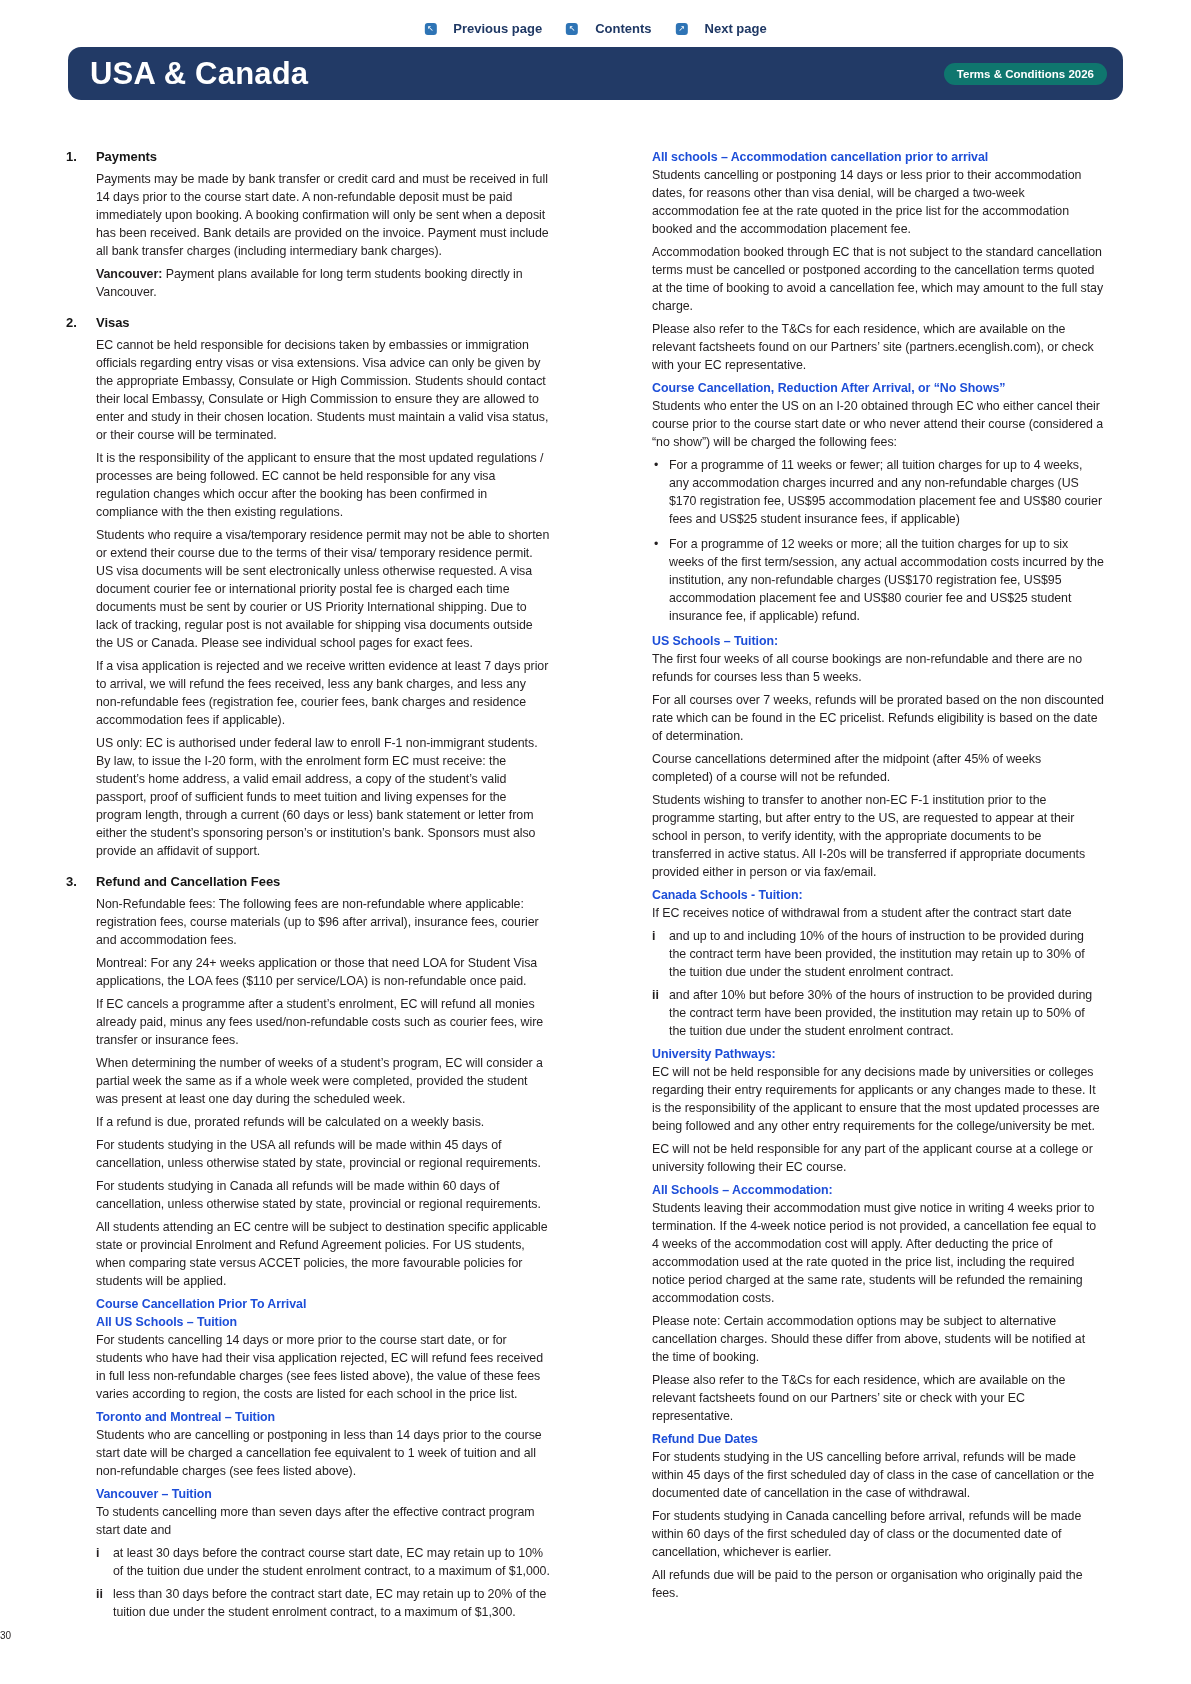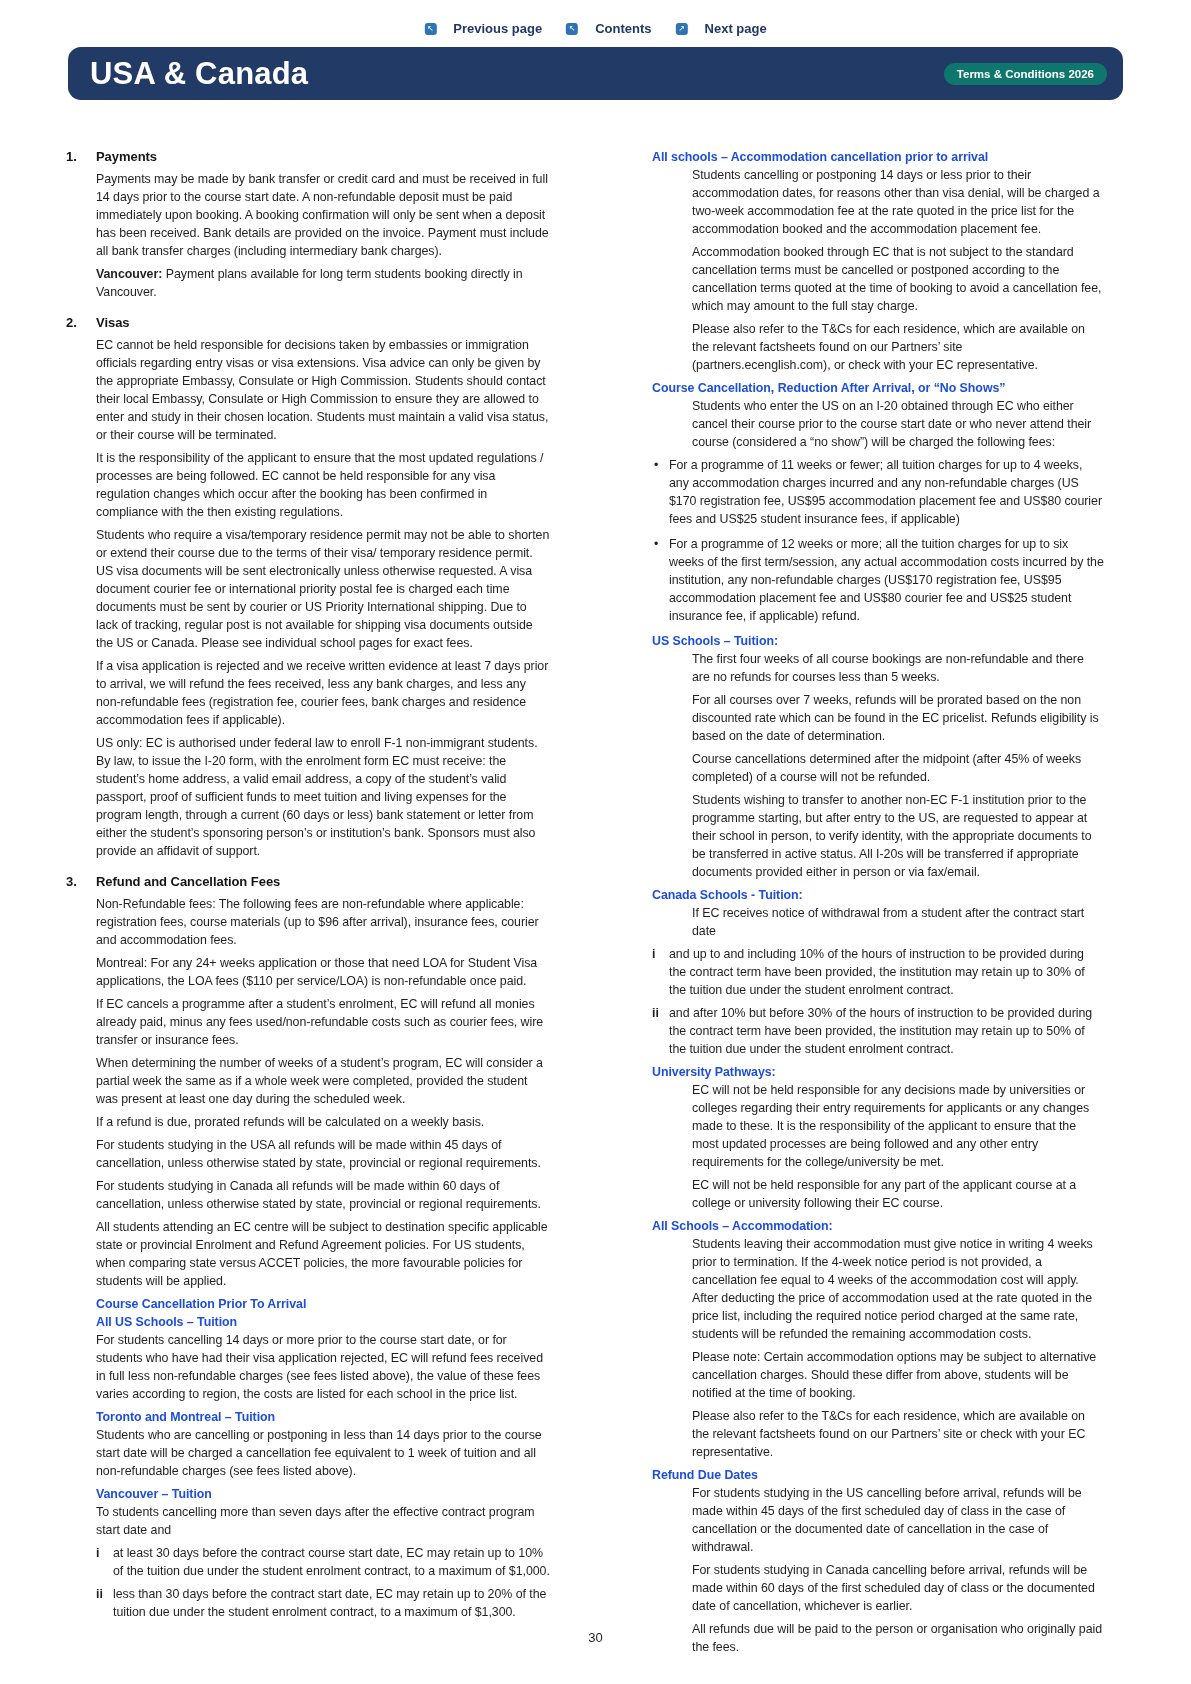--- a/index.html
+++ b/index.html
@@ -35,33 +35,33 @@
     background: #0f766e; color: #ffffff; font-size: 11.5px; font-weight: bold;
     padding: 5px 13px; border-radius: 12px; white-space: nowrap;
   }
   
   .col { position: absolute; top: 148px; font-size: 12.4px; line-height: 18px; letter-spacing: -0.05px; }
   .col-left  { left: 66px;  width: 484px; }
   .col-right { left: 652px; width: 452px; }
   .section-head { display: flex; margin: 13px 0 4px; font-weight: bold; font-size: 13px; color: #151515; }
   .sec-num { width: 30px; flex: none; }
   .col-left > .body-p, .col-left > .sub-h, .col-left > .roman, .col-left > .bullet { margin-left: 30px; }
-  .body-p { margin-bottom: 5px; margin-left: 40px; }
+  .body-p { margin-bottom: 5px; }
   .sub-h  { font-weight: bold; color: #1d4ed8; }
   .p-lead { font-weight: bold; }
   .bullet { position: relative; padding-left: 17px; margin: 2px 0 7px; }
   .bullet-dot { position: absolute; left: 2px; }
   .roman { display: flex; margin-bottom: 5px; }
   .roman-marker { width: 17px; flex: none; font-weight: bold; }
   .roman-text { flex: 1; }
   .col > :first-child { margin-top: 0; }
   
   .footer-page {
     position: absolute; top: 1630px; left: 0; width: 100%;
-    text-align: center; font-size: 13px; color: #231f20;
+    font-size: 10px; color: #231f20;
   }
 </style>
 </head>
 <body>
 
 <div class="nav">
   <div class="nav-item">
     <span class="nav-icon">↖</span>
     <span class="nav-label">Previous page</span>
   </div>

